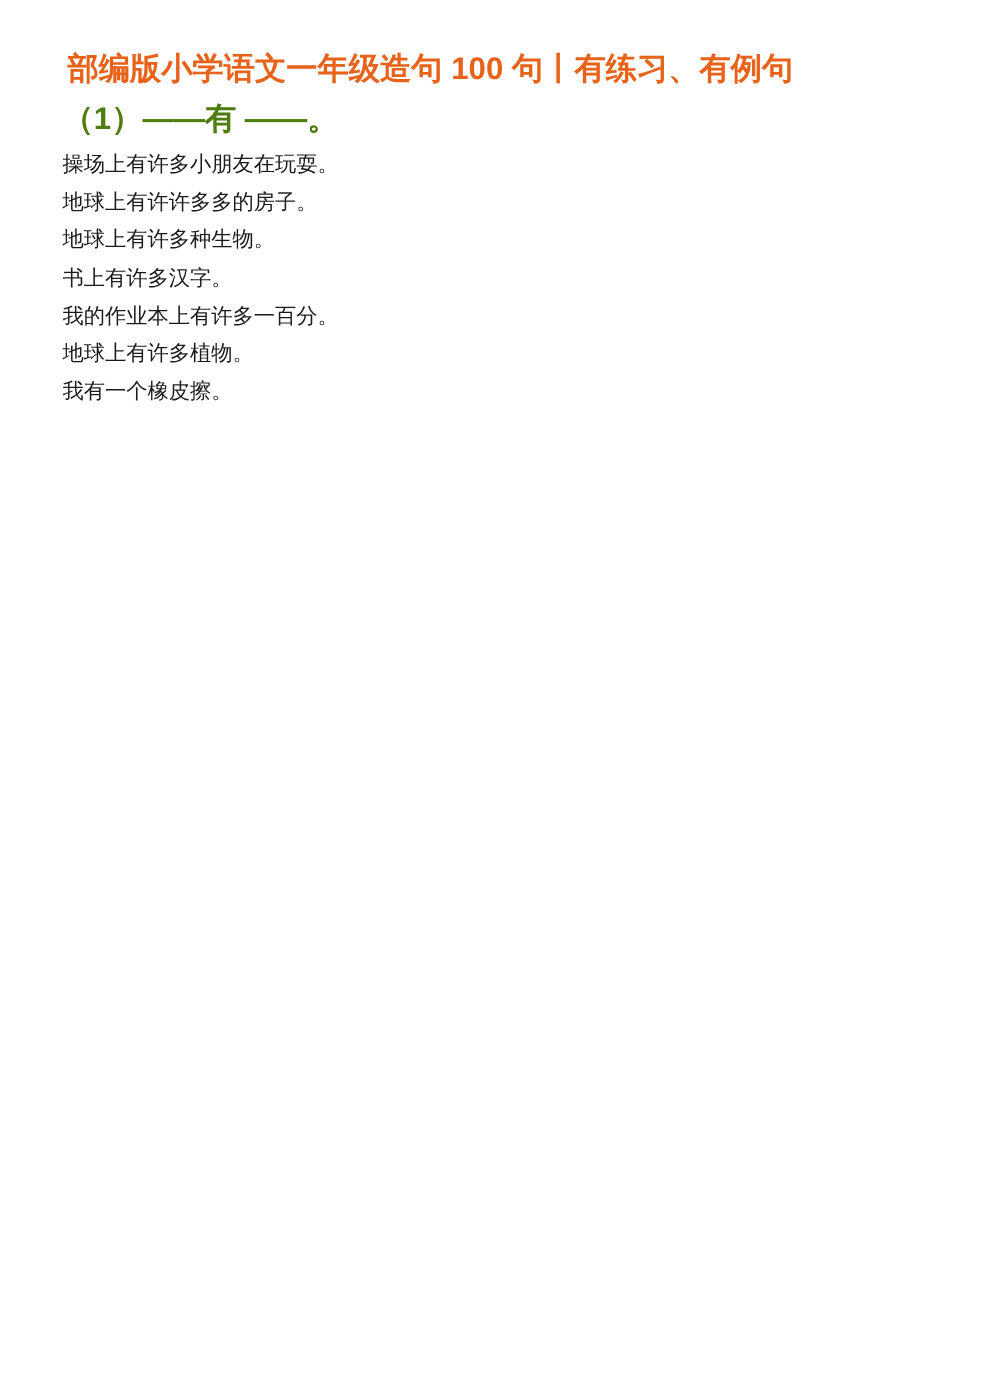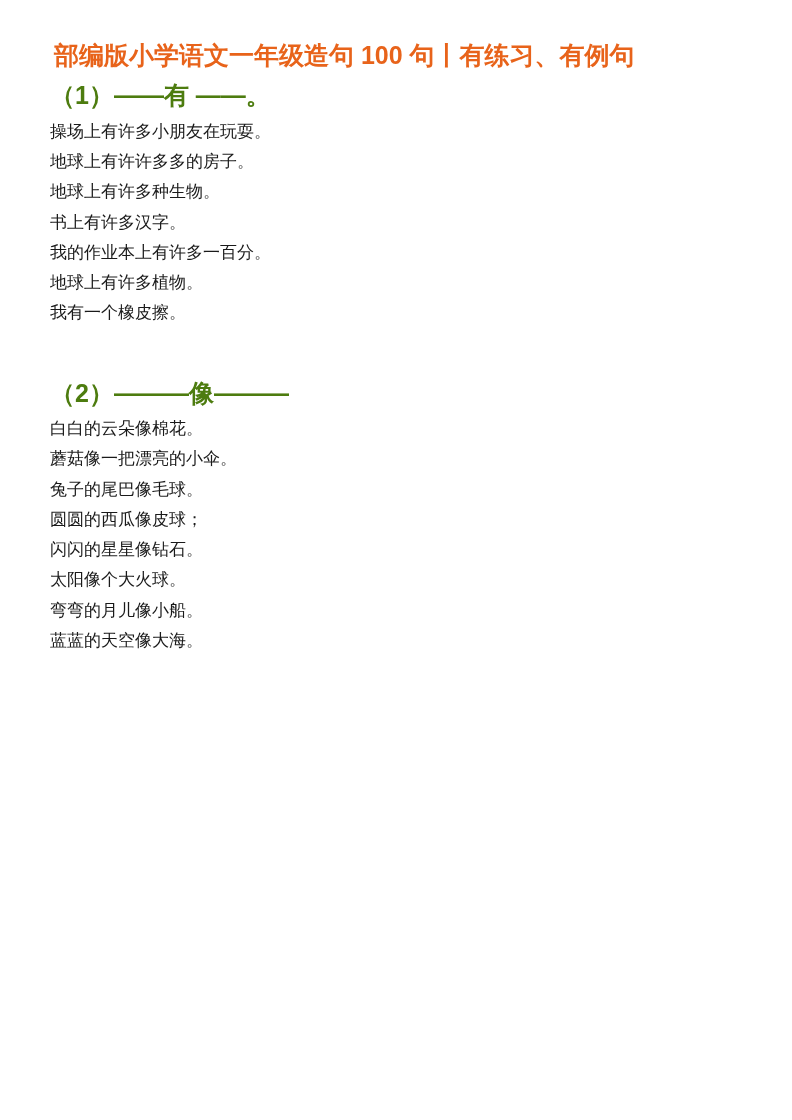--- a/index.html
+++ b/index.html
@@ -71,27 +71,14 @@
       <li class="sentence">地球上有许多种生物。</li>
       <li class="sentence">书上有许多汉字。</li>
       <li class="sentence">我的作业本上有许多一百分。</li>
       <li class="sentence">地球上有许多植物。</li>
       <li class="sentence">我有一个橡皮擦。</li>
     </ul>
   </div>
 
   <div class="section-gap"></div>
 
-  <div class="section">
-    <h2 class="section-heading">（2）———像———</h2>
-    <ul class="sentence-list">
-      <li class="sentence">白白的云朵像棉花。</li>
-      <li class="sentence">蘑菇像一把漂亮的小伞。</li>
-      <li class="sentence">兔子的尾巴像毛球。</li>
-      <li class="sentence">圆圆的西瓜像皮球；</li>
-      <li class="sentence">闪闪的星星像钻石。</li>
-      <li class="sentence">太阳像个大火球。</li>
-      <li class="sentence">弯弯的月儿像小船。</li>
-      <li class="sentence">蓝蓝的天空像大海。</li>
-    </ul>
-  </div>
 
 </div>
 
 </body></html>

